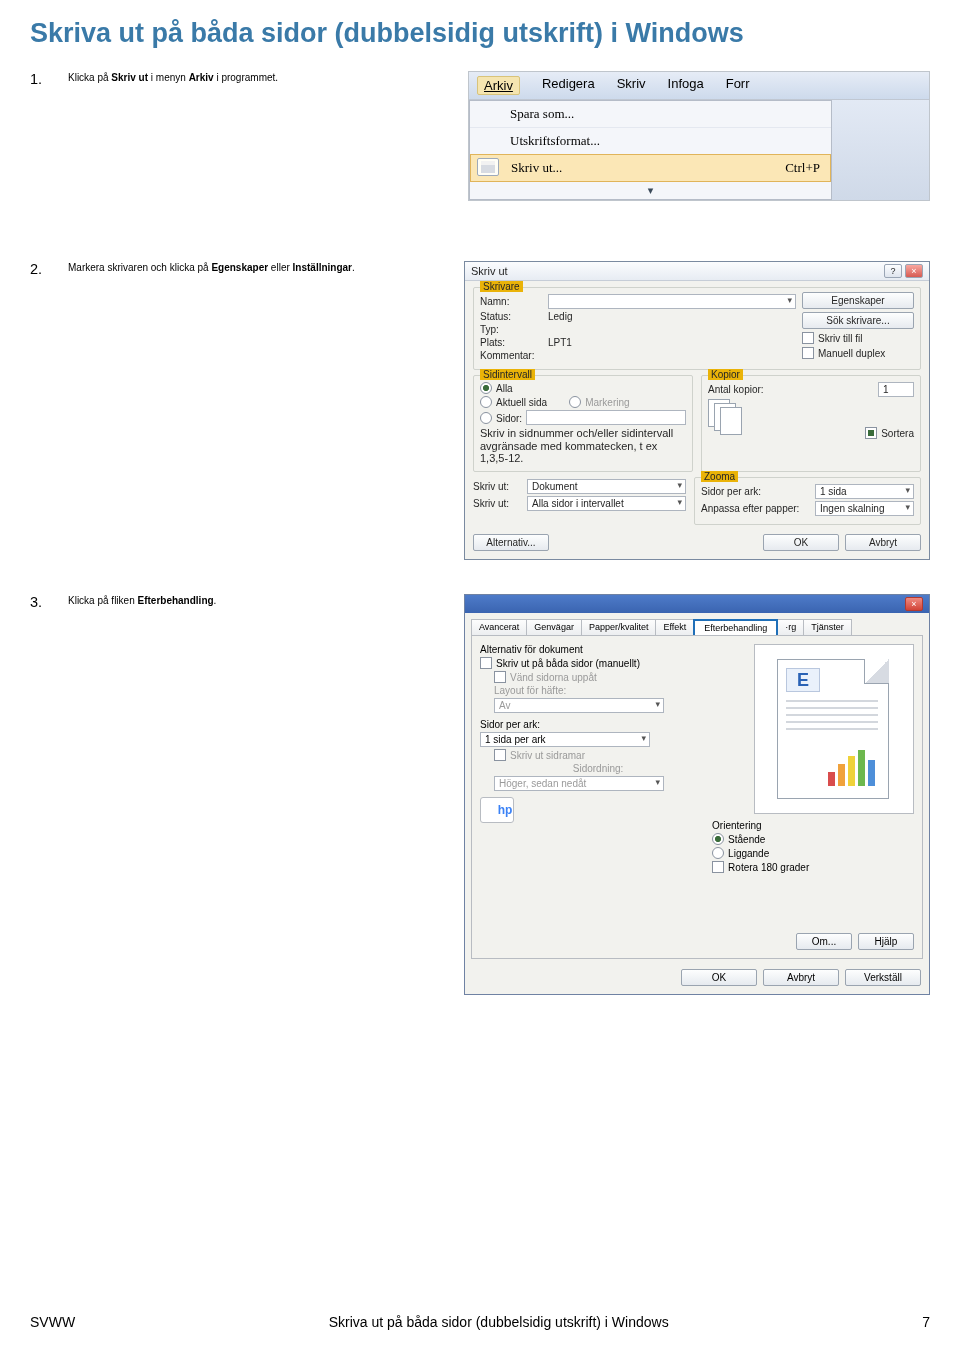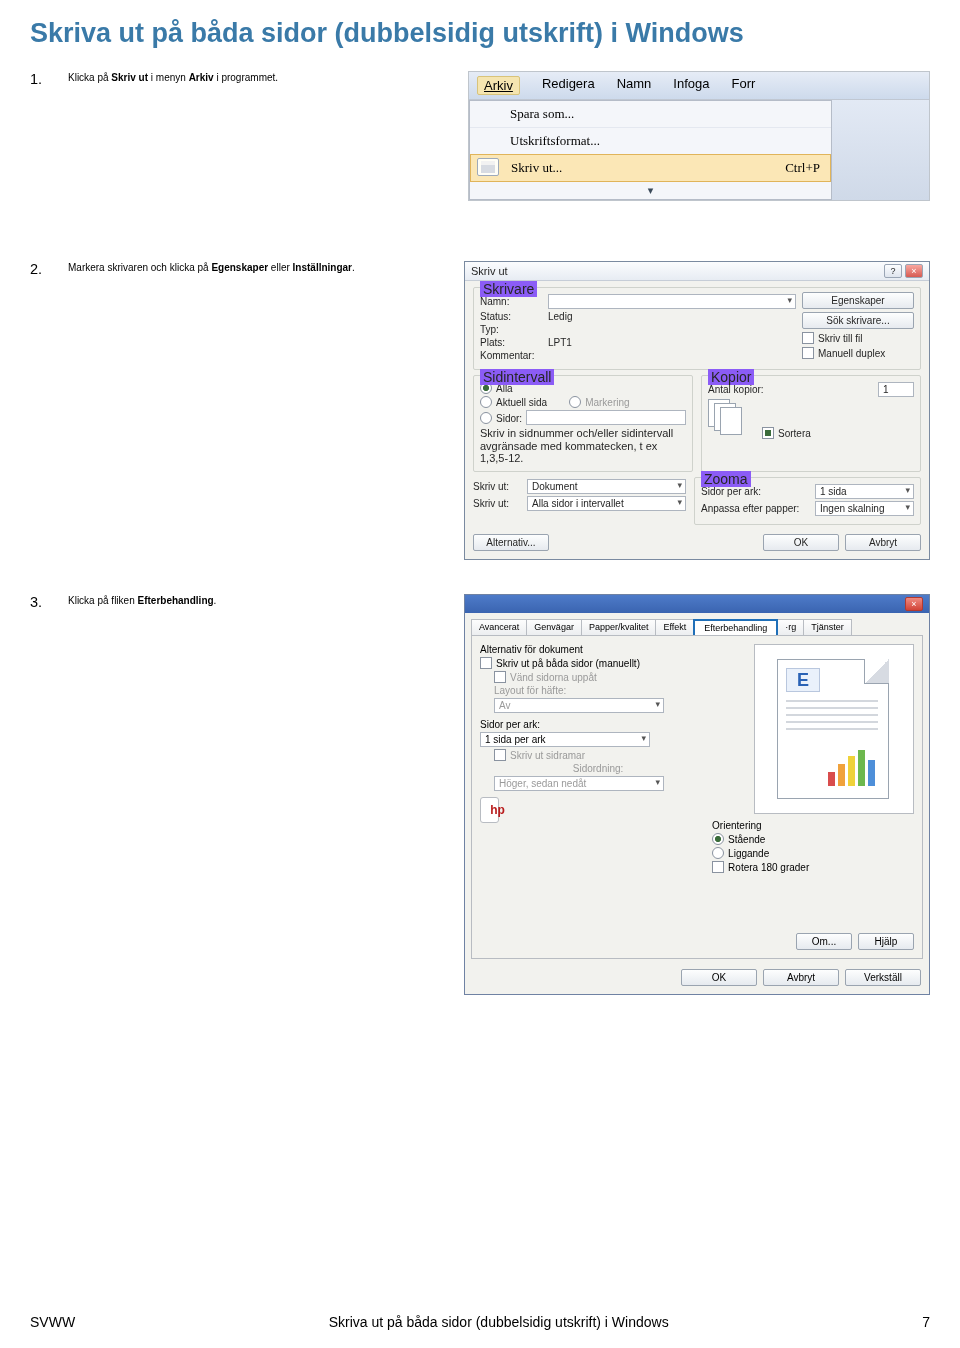--- a/index.html
+++ b/index.html
@@ -77,21 +77,21 @@
     background: linear-gradient(#fbfcfe,#e7ecf3);
     border-bottom:1px solid #c6cdd7;
     padding:2px 6px;
     font-size:11px;
   }
   .dlg2 .wbtns { display:flex; gap:3px; }
   .dlg2 .wbtn { width:18px; height:14px; border:1px solid #9aa5b5; background:linear-gradient(#fcfdff,#dfe5ee); border-radius:2px; font-size:9px; text-align:center; line-height:12px;}
   .dlg2 .wbtn.red { background:linear-gradient(#f9a7a0,#d65b52); color:#fff; }
   .dlg2 .body { padding:6px 8px 8px 8px; }
   .grp { border:1px solid #cfd2cc; border-radius:2px; padding:4px 6px 6px 6px; margin-bottom:5px; position:relative; }
-  .grp .gl { position:absolute; top:-7px; left:6px; background:#8b5cf6; padding:0 3px; font-size:14px; }
+  .grp .gl { position:absolute; top:-7px; left:6px; background:#eab308; padding:0 3px; font-size:10px; }
   .frow { display:flex; align-items:center; gap:4px; margin:2px 0; }
   .lbl { color:#262626; }
   .val { color:#262626; }
   .btn {
     display:inline-block; min-width:76px; padding:2px 6px;
     border:1px solid #9aa4b0; background:linear-gradient(#fdfefe,#e6eaef);
     border-radius:2px; font-size:10px; text-align:center;
   }
   .sel-box, .inp {
     border:1px solid #aeb5bf; background:#fff; padding:1px 14px 1px 4px;
@@ -175,22 +175,22 @@
   .preview .bars span { width:7px; display:block; }
   .preview .bars span:nth-child(1){height:14px;background:#d94d4d;}
   .preview .bars span:nth-child(2){height:22px;background:#f0a23c;}
   .preview .bars span:nth-child(3){height:30px;background:#efd23a;}
   .preview .bars span:nth-child(4){height:36px;background:#6db84e;}
   .preview .bars span:nth-child(5){height:26px;background:#4e8fd9;}
   .dis { color:#9a9a9a; }
   .sel-full { width: 170px; }
   .dlg3 .btnrow { display:flex; justify-content:flex-end; gap:6px; padding:4px 8px 8px 0; }
   .logo {
-    width:19px; height:26px; border:1px solid #b8bcc2; border-radius:3px; margin-top:6px;
-    display:flex; align-items:center; justify-content:center; font-weight:bold; color:#b91c1c;
+    width:34px; height:26px; border:1px solid #b8bcc2; border-radius:3px; margin-top:6px;
+    display:flex; align-items:center; justify-content:center; font-weight:bold; color:#3b82f6;
     background:#fff; font-size:12px;padding-left:16px;
   }
 
   
   .footer {
     position:absolute; left:30px; right:30px; bottom:18px;
     display:flex; justify-content:space-between; font-size:14px; color:#000;
   }
   .footer .mid { text-align:center; flex:1; }
 </style>
@@ -202,21 +202,21 @@
 <div class="row" style="margin-bottom:6px;">
   <div class="num">1.</div>
   <div class="instr">
     <span>Klicka på </span><b>Skriv ut</b><span> i menyn </span><b>Arkiv</b><span> i programmet.</span>
   </div>
   <div class="fig">
     <div class="menu1">
       <div class="menubar">
         <span class="sel"><span style="text-decoration:underline">Arkiv</span></span>
         <span>Redigera</span>
-        <span>Namn</span>
+        <span>Skriv</span>
         <span>Infoga</span>
         <span>Forr</span>
       </div>
       <div class="dropdown">
         <div class="it">
             <span>Spara som...</span>
           </div>
         <div class="it">
             <span>Utskriftsformat...</span>
           </div>
@@ -293,21 +293,21 @@
               <span class="inp" style="flex:1">&nbsp;</span>
               </div>
             <div style="font-size:11px; line-height:1.15; margin-top:2px;">Skriv in sidnummer och/eller sidintervall avgränsade med kommatecken, t ex 1,3,5-12.</div>
           </div>
           <div class="grp">
             <span class="gl">Kopior</span>
             <div class="frow" style="justify-content:space-between;">
               <span>Antal kopior:</span>
               <span class="inp spin">1</span>
             </div>
-            <div class="frow" style="gap:10px; align-items:flex-end;">
+            <div class="frow" style="gap:10px; align-items:flex-end;justify-content:space-between;">
               <div class="pages-ic">
                   <span></span>
                   <span></span>
                   <span></span>
                 </div>
               <span class="cb on">Sortera</span>
             </div>
           </div>
         </div>
 

